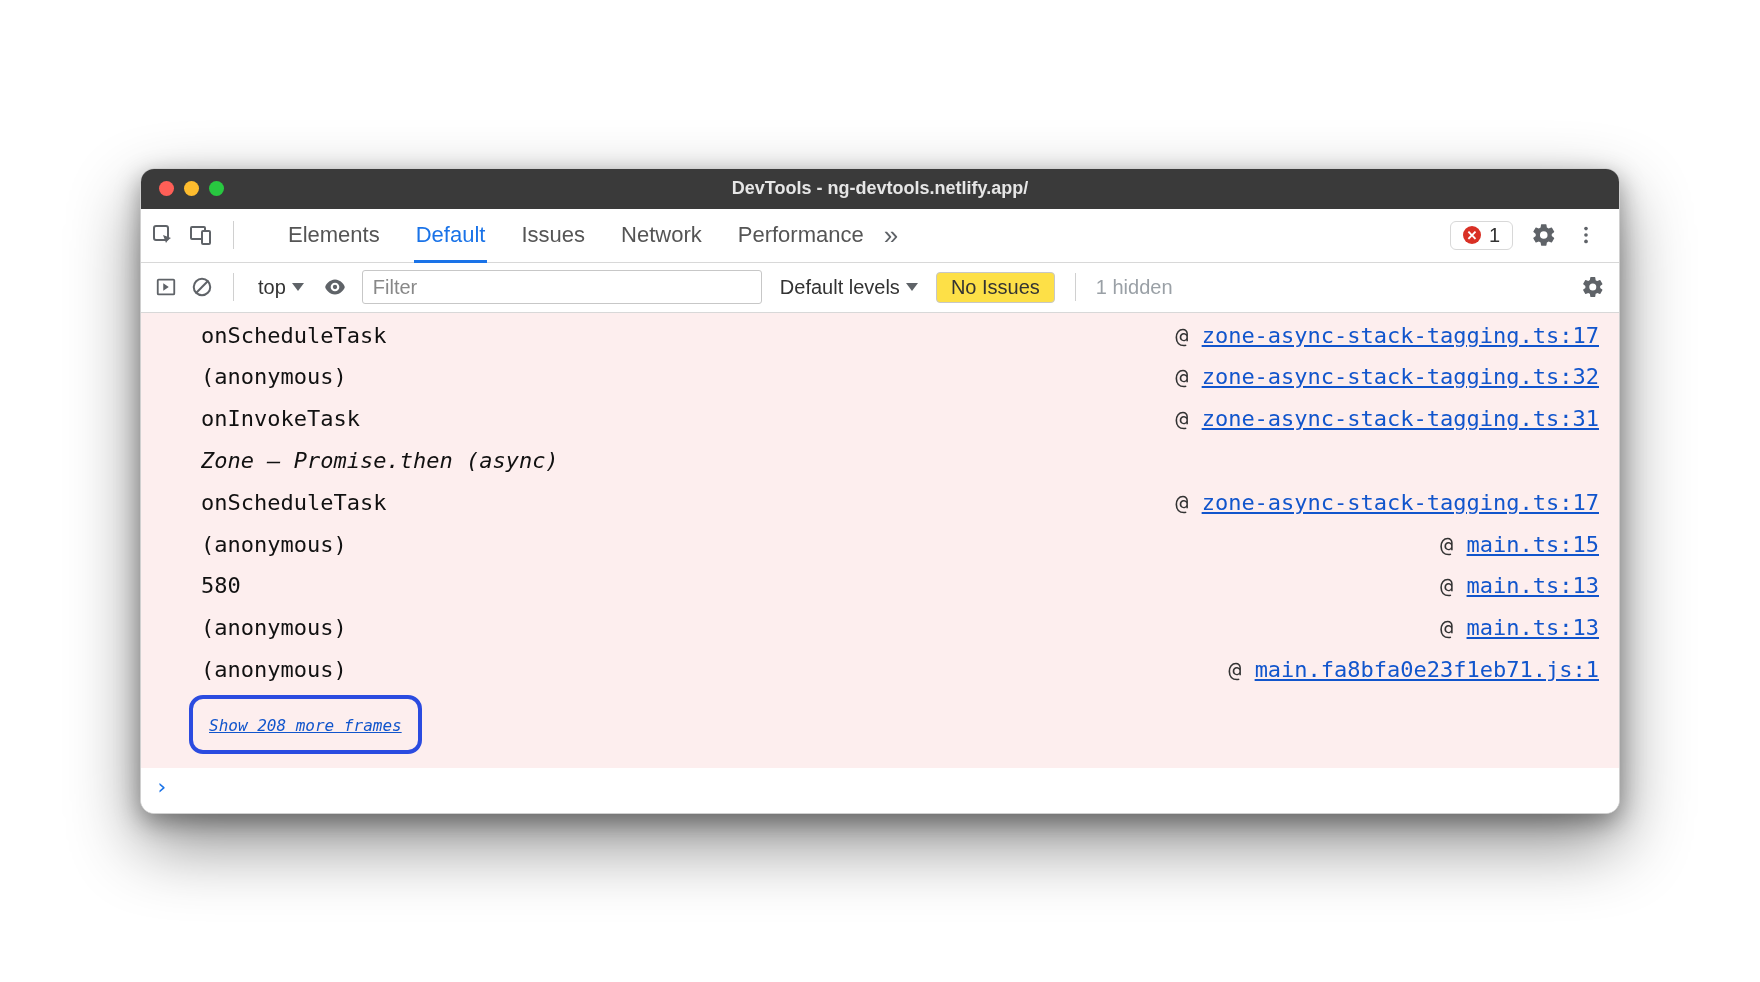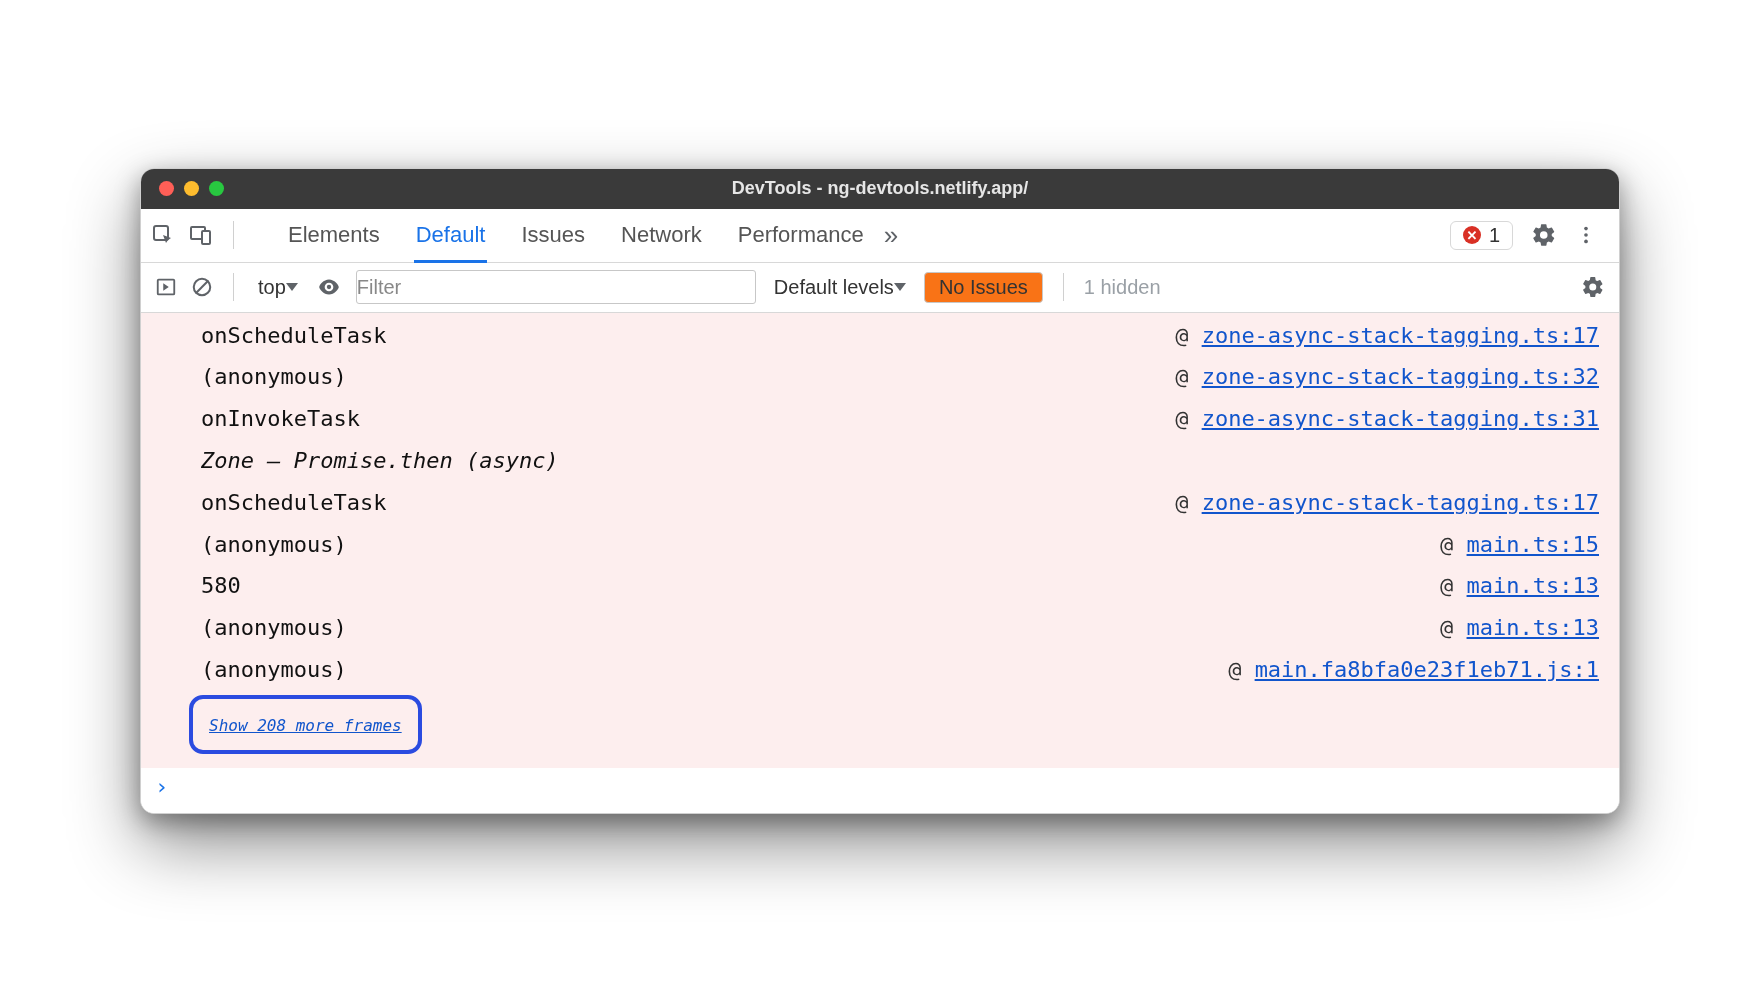--- a/index.html
+++ b/index.html
@@ -120,49 +120,49 @@
     display: flex;
     align-items: center;
     border-bottom: 1px solid #d8d8d8;
     padding: 0 14px;
     gap: 14px;
     font-size: 20px;
     color: #5f6368;
   }
   .tb-btn { display: inline-flex; align-items: center; gap:6px; cursor: pointer; }
   .tb-drop {
-    display: inline-flex; align-items: center; 
+    display: inline-flex; align-items: center; gap:6px;
     padding: 2px 4px;
     cursor: pointer;
     color: #333;
   }
   .tri {
     width: 0; height: 0;
     border-left: 6px solid transparent;
     border-right: 6px solid transparent;
     border-top: 8px solid #5f6368;
   }
   .filter-input {
     width: 400px;
     height: 34px;
     border: 1px solid #c7c7c7;
     border-radius: 3px;
-    padding: 0 0;
+    padding: 0 10px;
     font-size: 20px;
     color: #333;
     background: #fff;
   }
   .filter-input::placeholder { color: #888; }
   .issues-pill {
     border: 1px solid #c7c7c7;
     border-radius: 4px;
     padding: 3px 14px;
     font-size: 20px;
     color: #333;
-    background: #f97316;
+    background: #fde047;
     cursor: pointer;
   }
   .hidden-text { color: #9aa0a6; font-size: 20px; }
 
   
   .console-body {
     background: #fdeeee;
     width: 100%;
     font-family: "SF Mono", ui-monospace, Menlo, Consolas, monospace;
     font-size: 22px;

